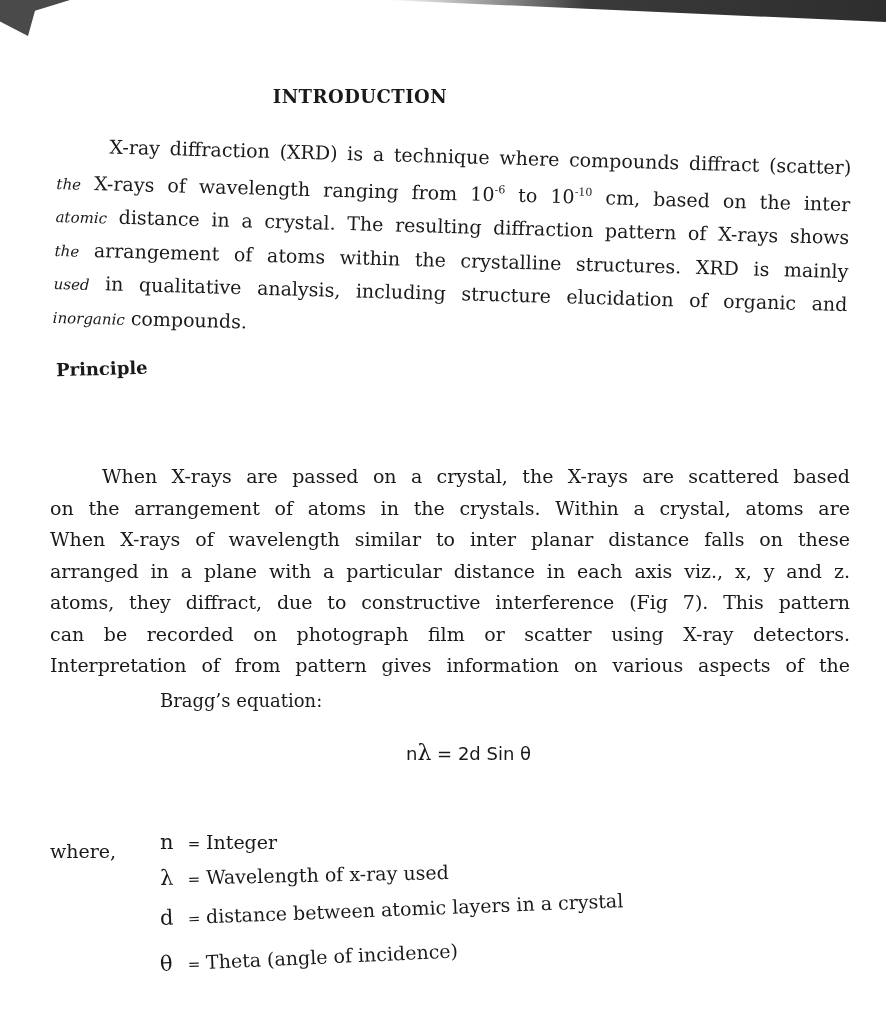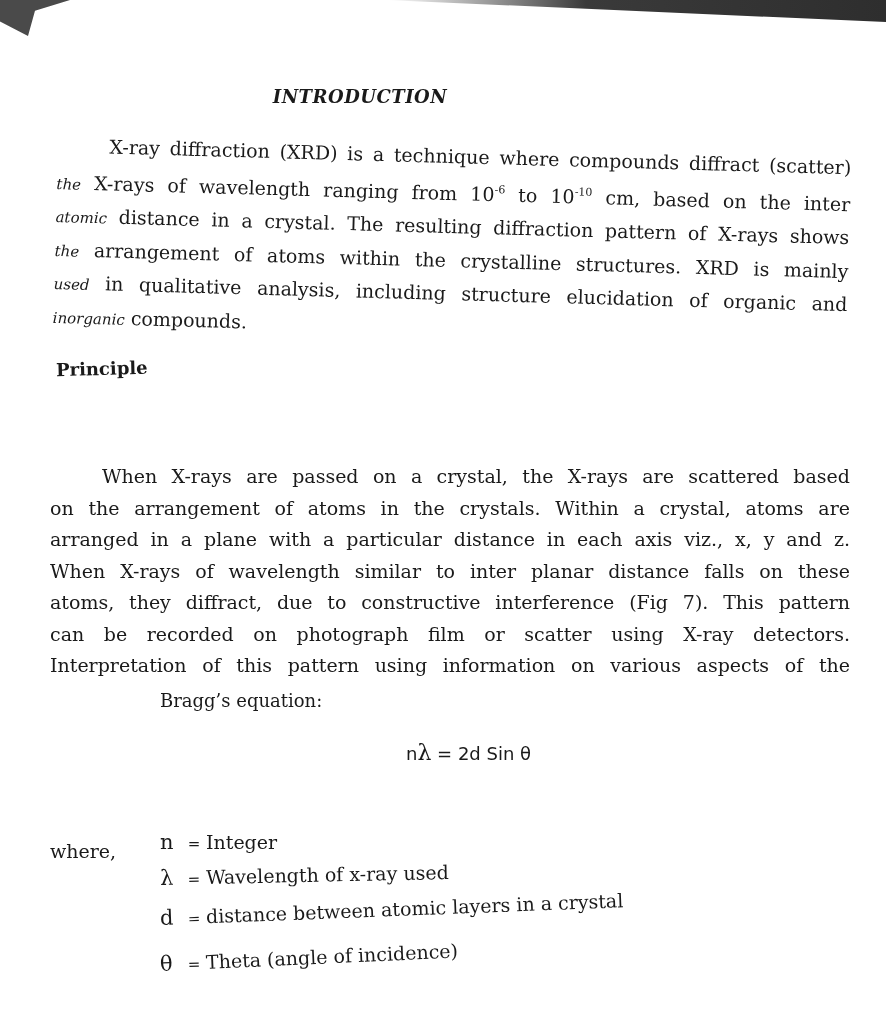--- a/index.html
+++ b/index.html
@@ -13,21 +13,21 @@
     background: #4a4a4a;
     clip-path: polygon(0 0, 100% 0, 50% 30%, 40% 100%, 0 60%);
   }
   .corner-shadow-right {
     position: absolute; right: 0; top: 0; width: 500px; height: 22px;
     background: linear-gradient(to right, rgba(60,60,60,0), #3a3a3a 40%, #2e2e2e);
     clip-path: polygon(0 0, 100% 0, 100% 100%, 30% 30%);
   }
   .heading {
     position: absolute; left: 0; width: 720px; top: 86px;
-    text-align: center; font-weight: bold; font-size: 18px; letter-spacing: 0.5px; font-style: italic;
+    text-align: center; font-weight: bold; font-size: 18px; letter-spacing: 0.5px;
   }
   .para {
     position: absolute; font-size: 19px; line-height: 31.5px; text-align: justify;
   }
   .para .line { display: block; white-space: nowrap; text-align: justify; text-align-last: justify; }
   .para .line.last { text-align-last: left; }
   .intro { left: 58px; top: 130px; width: 794px; transform: rotate(1.6deg); transform-origin: left top; }
   .principle-title {
     position: absolute; left: 56px; top: 358px; font-weight: bold; font-size: 18px;
     transform: rotate(-1.5deg);
@@ -67,25 +67,25 @@
   <span class="line"><span class="small-italic">the</span><span> arrangement of atoms within the crystalline structures. XRD is mainly</span></span>
   <span class="line"><span class="small-italic">used</span><span> in qualitative analysis, including structure elucidation of organic and</span></span>
   <span class="line last"><span class="small-italic">inorganic</span><span> compounds.</span></span>
 </div>
 
 <div class="principle-title">Principle</div>
 
 <div class="para principle">
   <span class="line indent">When X-rays are passed on a crystal, the X-rays are scattered based</span>
   <span class="line">on the arrangement of atoms in the crystals. Within a crystal, atoms are</span>
+  <span class="line">When X-rays of wavelength similar to inter planar distance falls on these</span>
   <span class="line">arranged in a plane with a particular distance in each axis viz., x, y and z.</span>
-  <span class="line">When X-rays of wavelength similar to inter planar distance falls on these</span>
   <span class="line">atoms, they diffract, due to constructive interference (Fig 7). This pattern</span>
   <span class="line">can be recorded on photograph film or scatter using X-ray detectors.</span>
-  <span class="line">Interpretation of this pattern using information on various aspects of the</span>
+  <span class="line">Interpretation of from pattern gives information on various aspects of the</span>
 </div>
 
 <div class="bragg-title">Bragg’s equation:</div>
 
 <div class="equation">
   <span>n</span><span class="lam">λ</span>
   <span>= 2d Sin θ</span>
 </div>
 
 <div class="where">where,</div>

